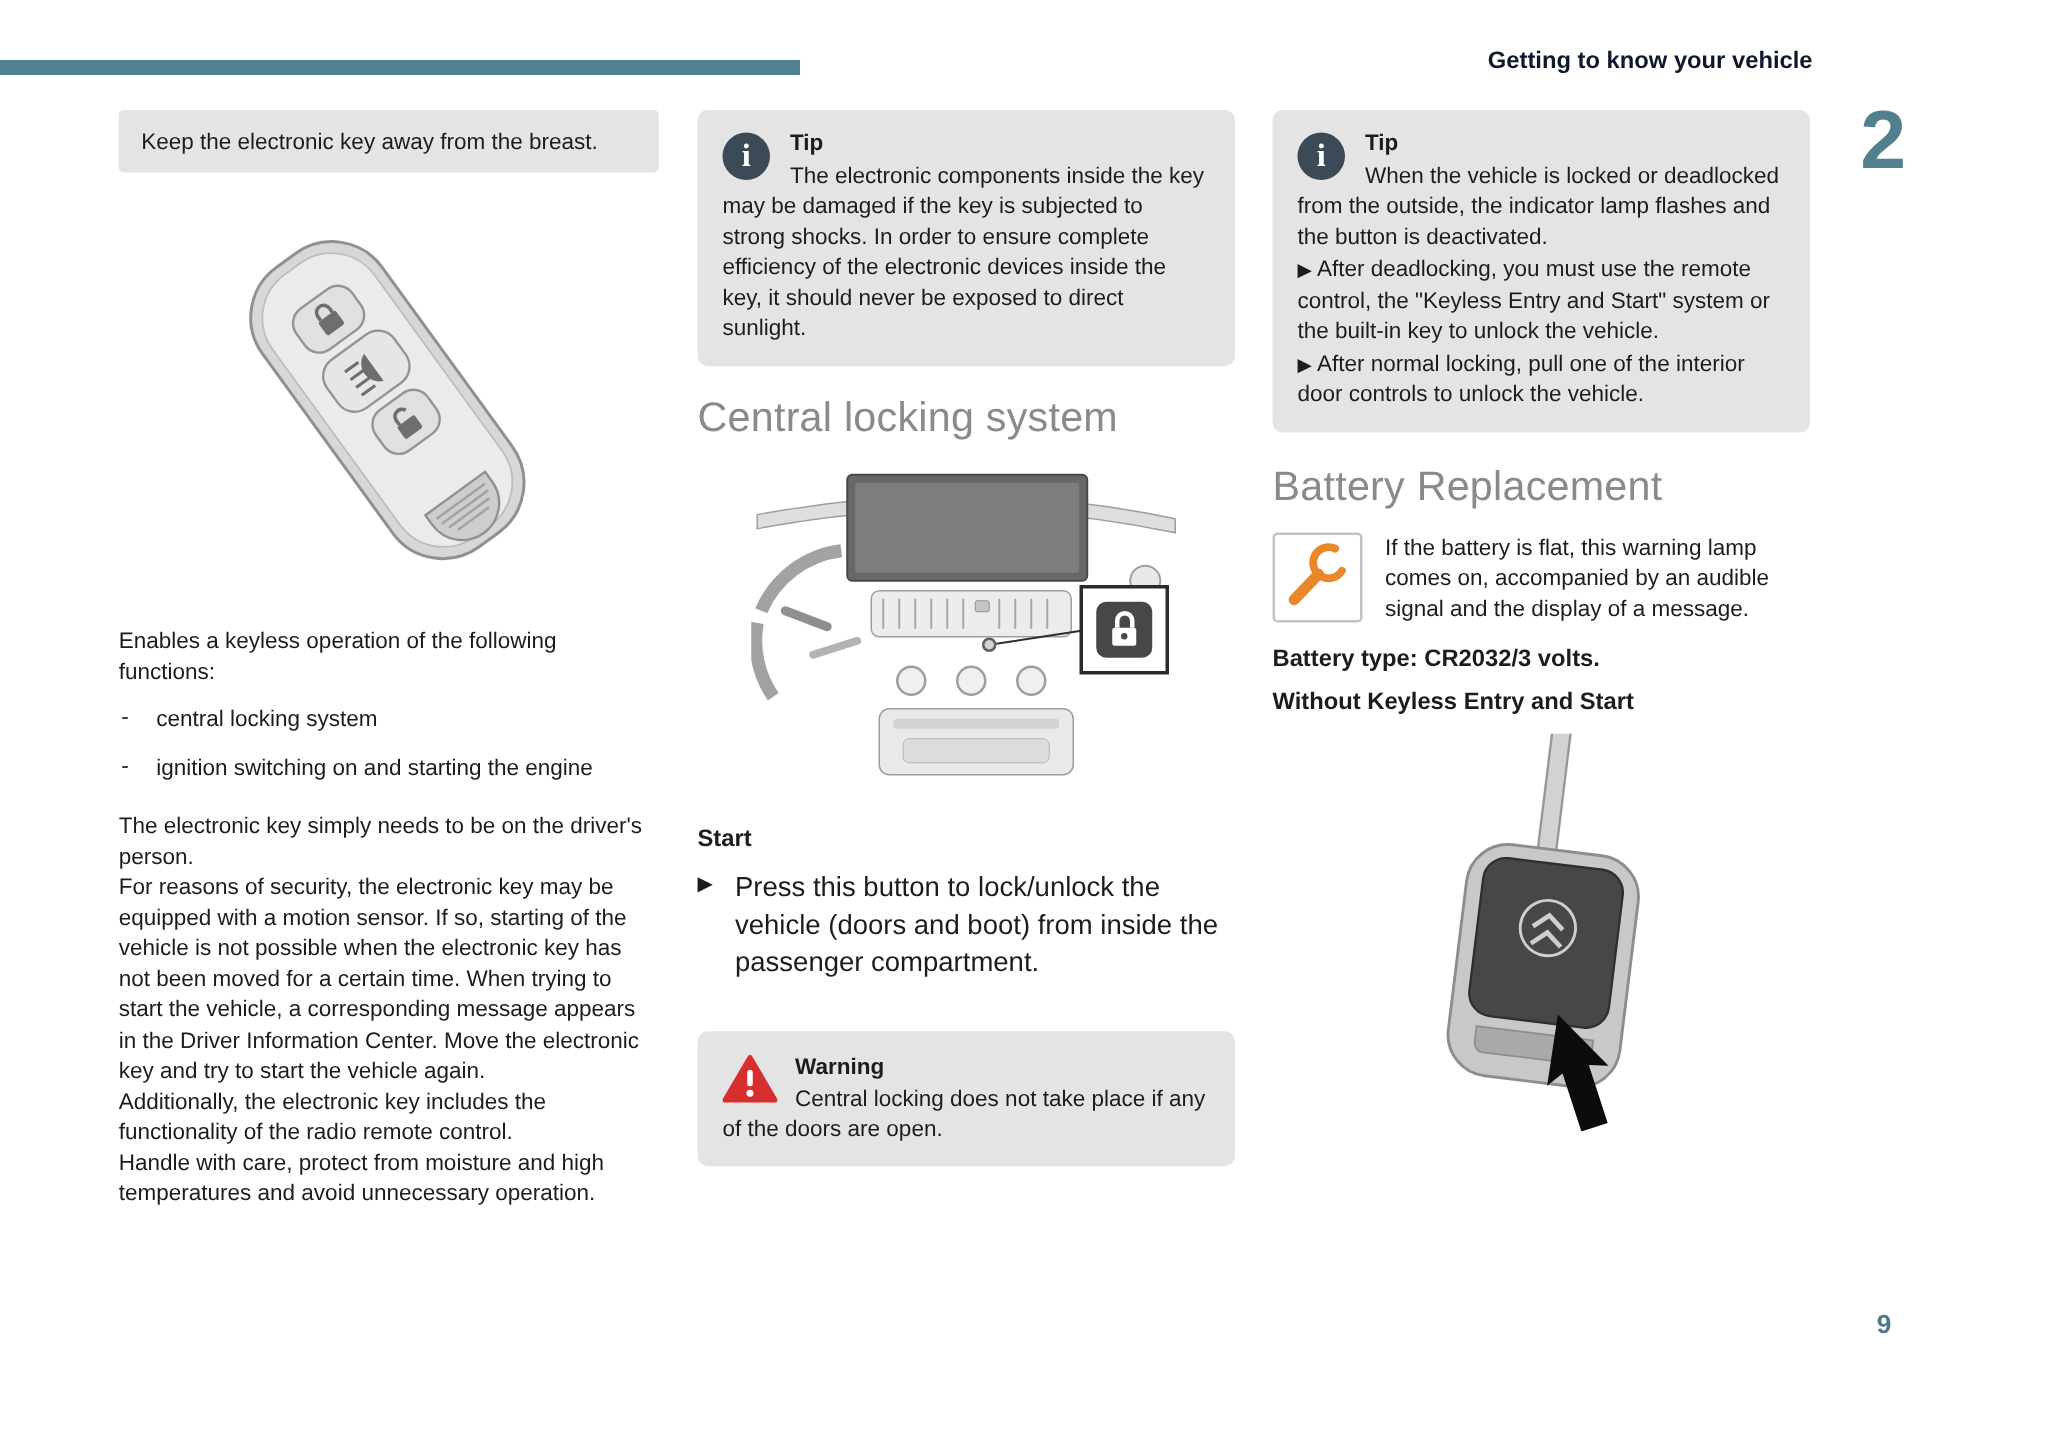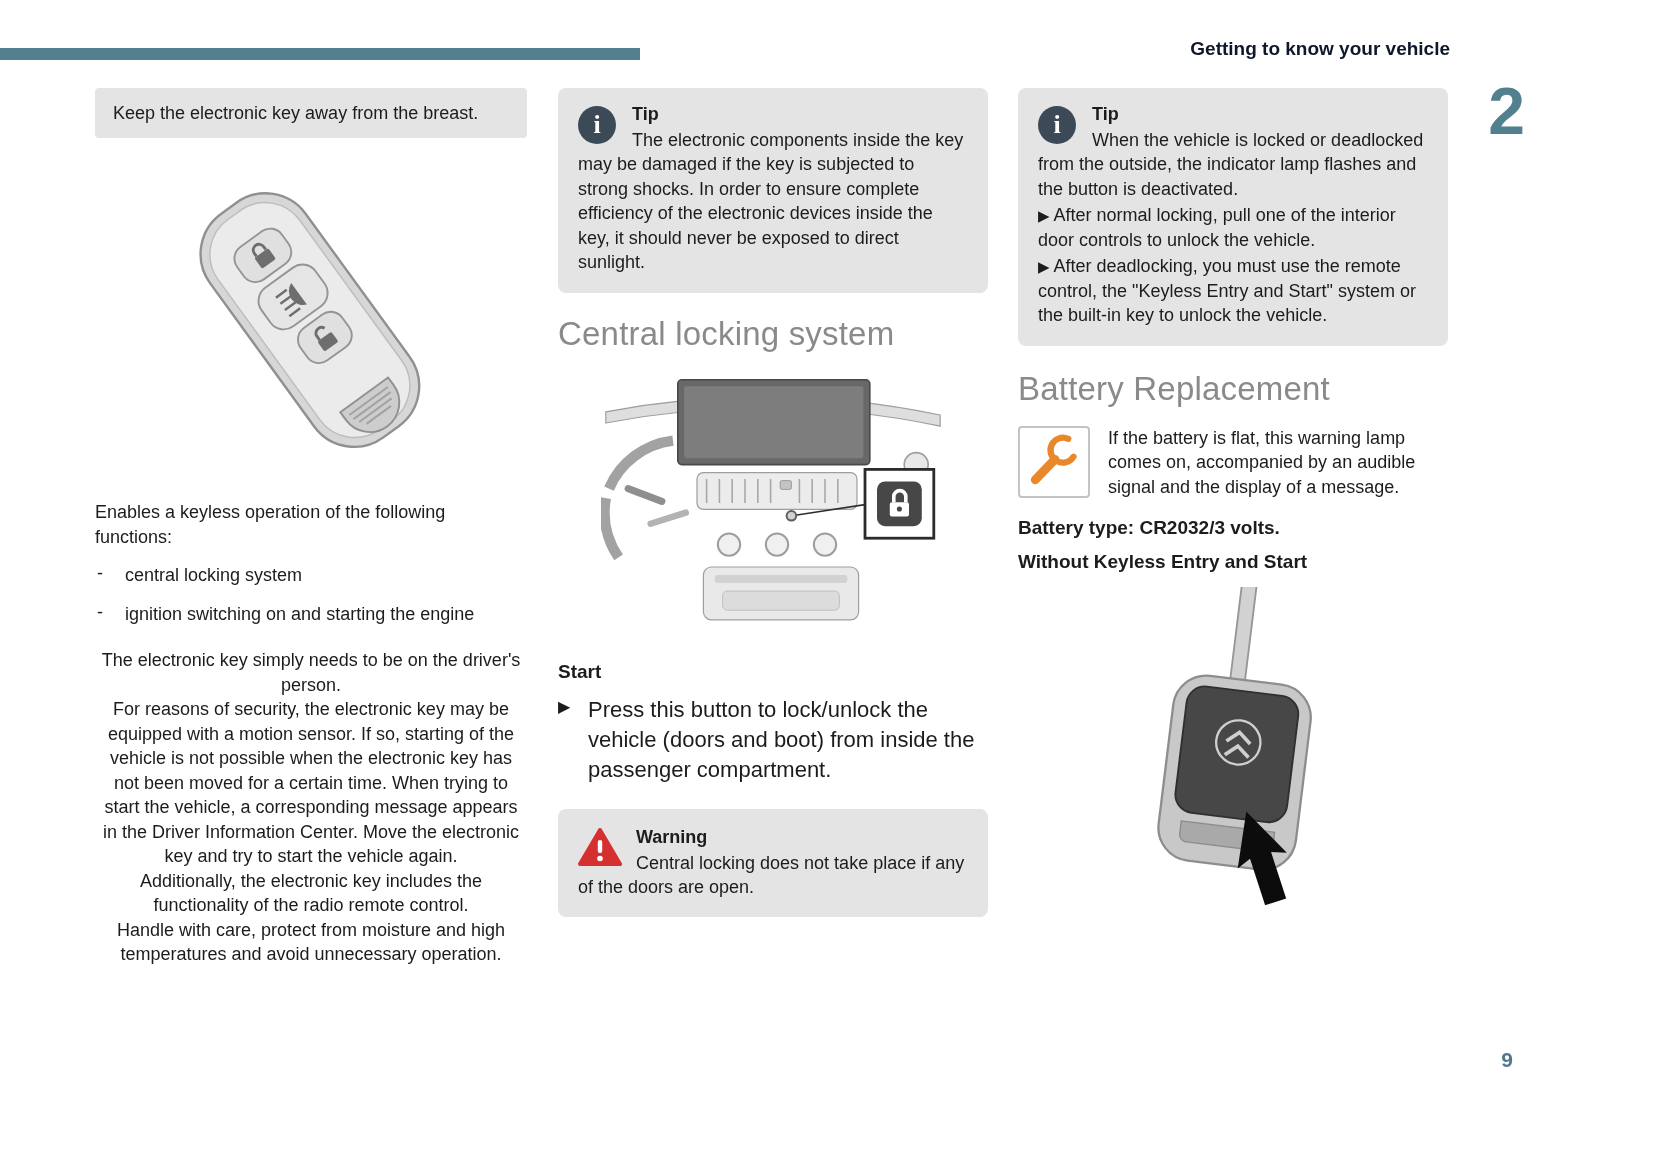--- a/index.html
+++ b/index.html
@@ -52,28 +52,28 @@
   .figure { display:flex; justify-content:center; }
   .key-figure { margin-top:36px; }
   .dash-figure { margin-top:14px; }
   .battery-figure { margin-top:14px; }
 
   
   .intro { margin-top:26px; }
   .bullet { display:flex; margin-top:14px; }
   .bullet .dash { width:30px; flex:none; padding-left:2px; font-size:18px; }
   .bullet .bullet-text { flex:1; font-size:18px; line-height:1.36; }
-  .body-text { margin-top:22px; white-space:pre-line;text-align:center; }
+  .body-text { margin-top:22px; white-space:pre-line; }
 
   
   .manual-label { margin-top:18px; font-size:19px; font-weight:bold; }
   .manual-step { display:flex; margin-top:12px; }
   .manual-step .arrow-cell { width:30px; flex:none; font-size:16px; padding-top:2px; }
   .manual-step .step-text { flex:1; font-size:22px; line-height:1.36; }
-  .warnbox { margin-top:24px;padding-left:20px; }
+  .warnbox { margin-top:40px;padding-left:20px; }
   .warn-title { font-weight:bold; font-size:18px; margin-bottom:3px; padding-top:2px; }
 
   
   .battery-row { display:flex; margin-top:18px; }
   .wrench-box {
     flex:none; width:72px; height:72px; border:2px solid #c3c3c3;
     border-radius:4px; background:#fff; display:flex; align-items:center; justify-content:center;
     margin-right:18px;
   }
   .battery-text { flex:1; }
@@ -217,22 +217,22 @@
       <div class="tip-body txt">Central locking does not take place if any of the doors are open.</div>
     </div>
   </div>
 
   <div class="col col-right">
 
     <div class="graybox">
       <span class="info-icon">i</span>
       <div class="tip-title">Tip</div>
       <p class="tip-body">When the vehicle is locked or deadlocked from the outside, the indicator lamp flashes and the button is deactivated.</p>
+      <p class="tip-step"><span class="step-arrow">▶</span> <span>After deadlocking, you must use the remote control, the "Keyless Entry and Start" system or the built-in key to unlock the vehicle.</span></p>
       <p class="tip-step"><span class="step-arrow">▶</span> <span>After normal locking, pull one of the interior door controls to unlock the vehicle.</span></p>
-      <p class="tip-step"><span class="step-arrow">▶</span> <span>After deadlocking, you must use the remote control, the "Keyless Entry and Start" system or the built-in key to unlock the vehicle.</span></p>
     </div>
 
     <h1 class="heading">Battery Replacement</h1>
 
     <div class="battery-row">
       <div class="wrench-box">
         <svg viewBox="0 0 72 72" width="64" height="64">
           <path d="M52 10 A14 14 0 1 0 58 30" fill="none" stroke="#e8882b" stroke-width="7" stroke-linecap="round"></path>
           <path d="M37 33 L15 56" fill="none" stroke="#e8882b" stroke-width="10" stroke-linecap="round"></path>
         </svg>

